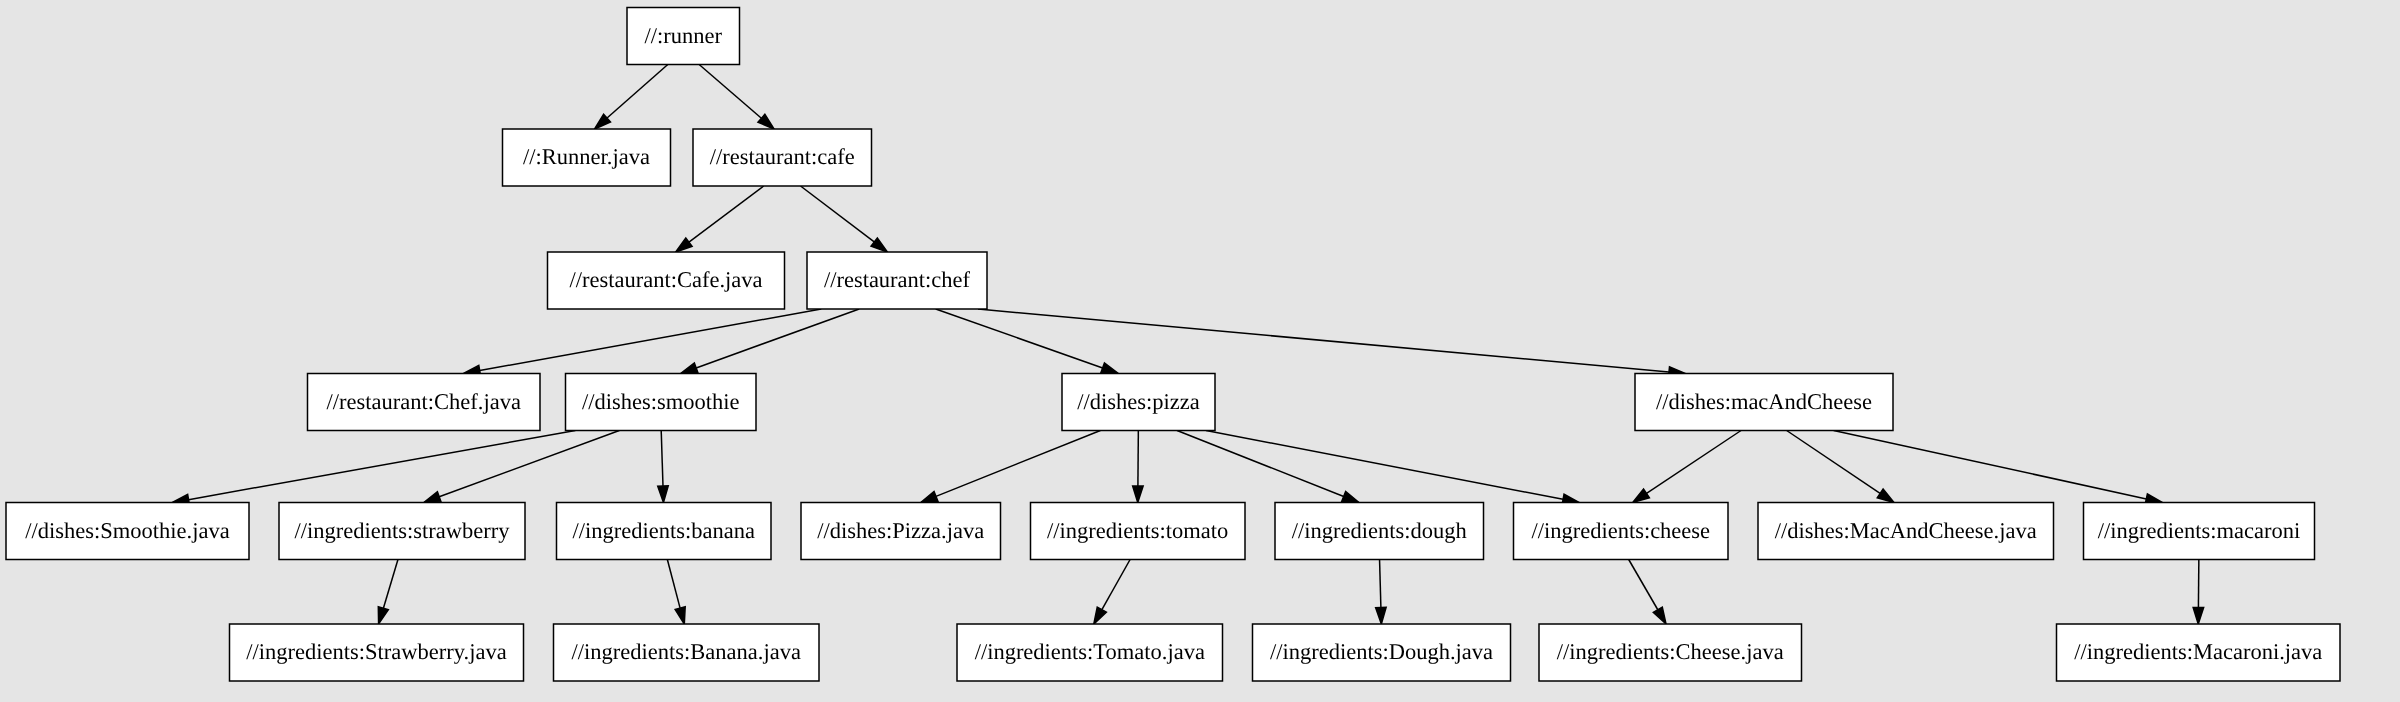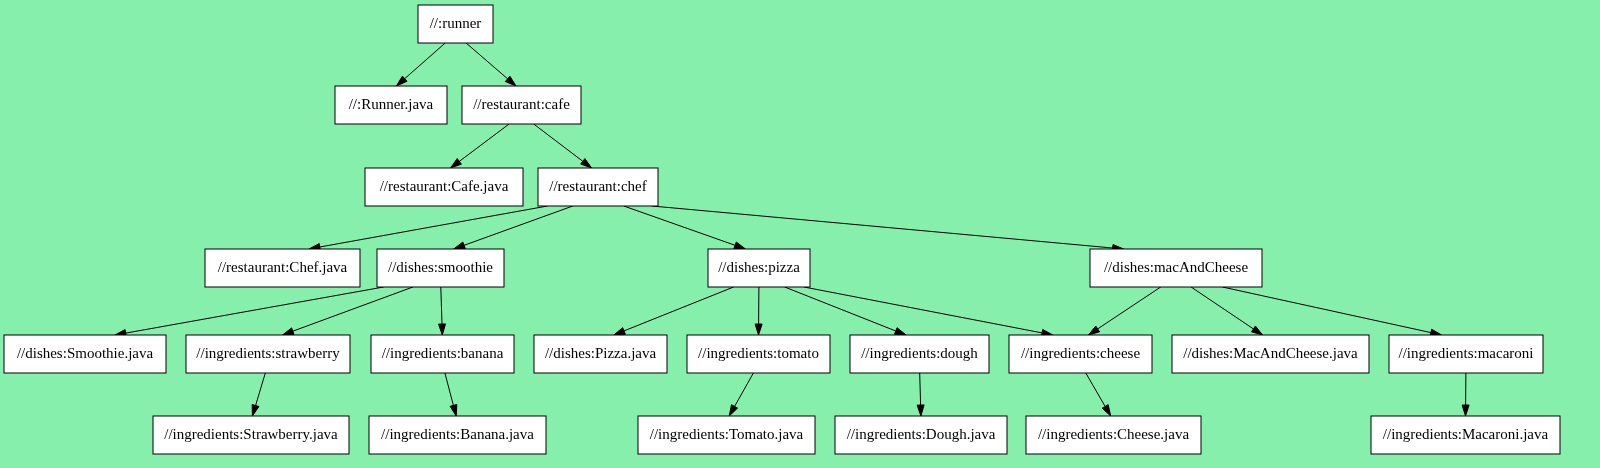--- a/index.html
+++ b/index.html
@@ -4,21 +4,21 @@
 <style>
   html, body {
     margin: 0;
     padding: 0;
     background: #ffffff;
   }
   #graph-root {
     position: relative;
     width: 1600px;
     height: 468px;
-    background: #86efac;
+    background: #e5e5e5;
     font-family: "Liberation Serif", "DejaVu Serif", serif;
   }
   svg#graph-svg {
     display: block;
     width: 1600px;
     height: 468px;
   }
   .node-box {
     fill: #ffffff;
     stroke: #000000;

